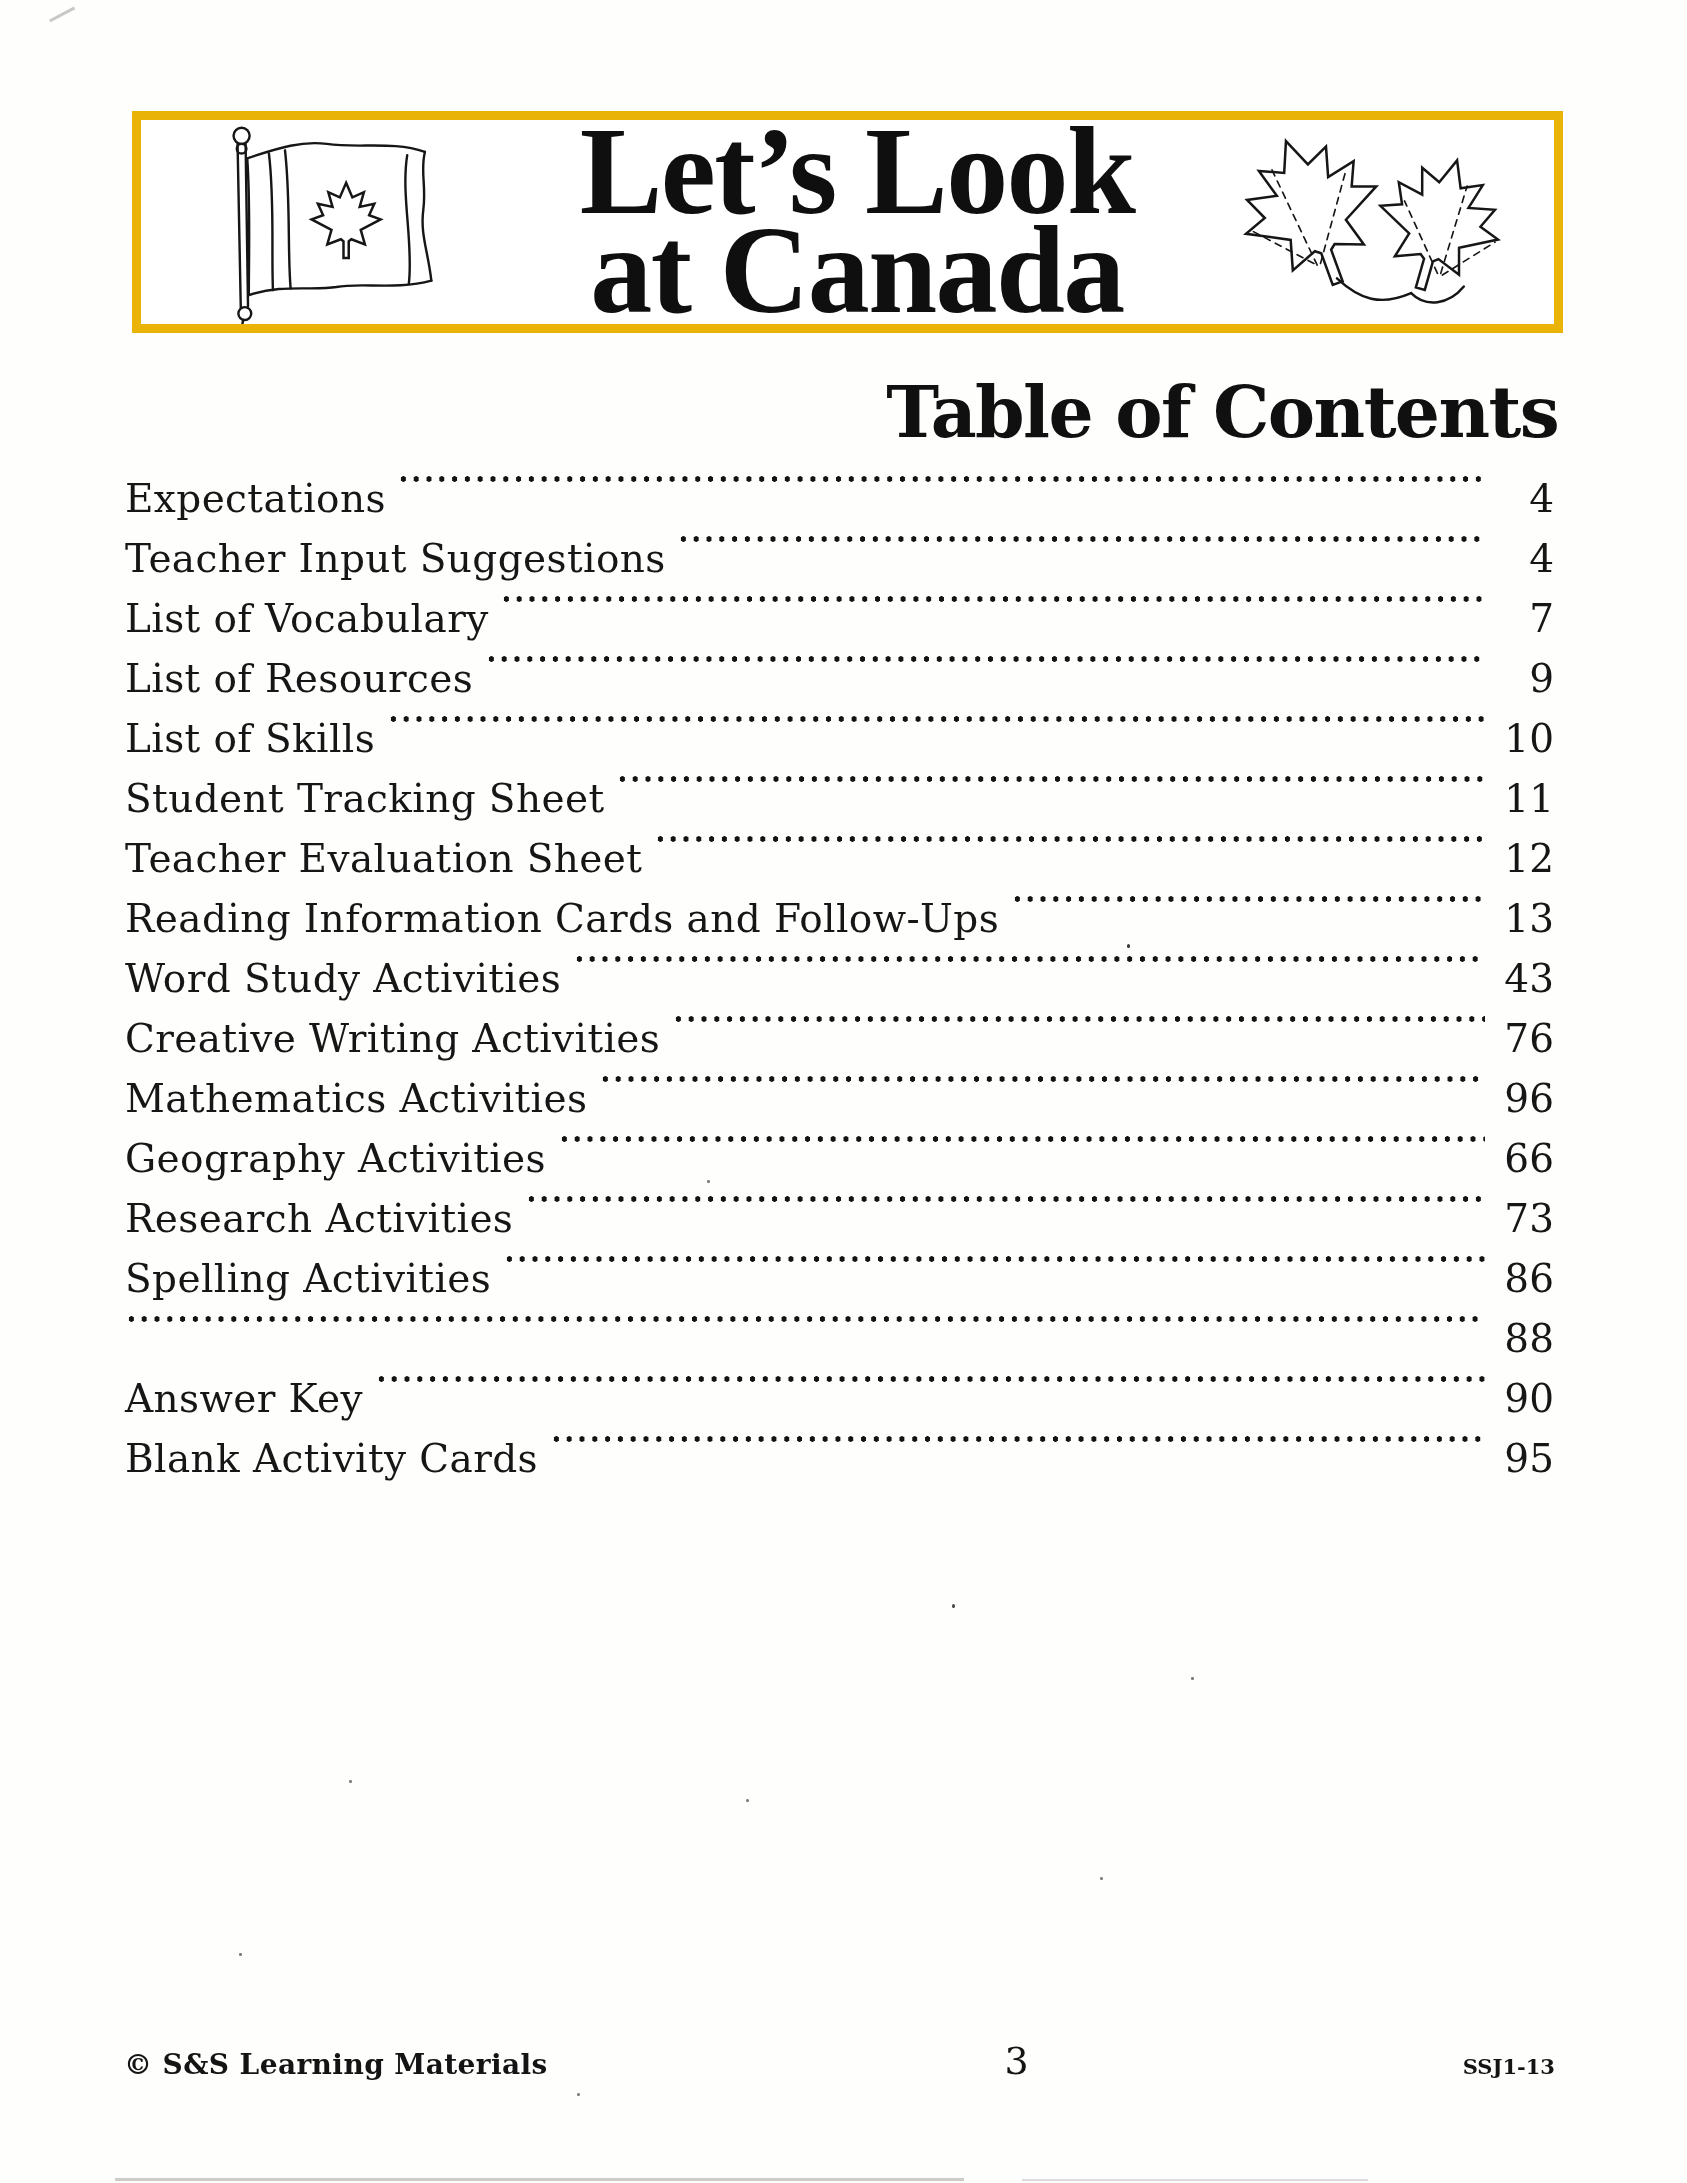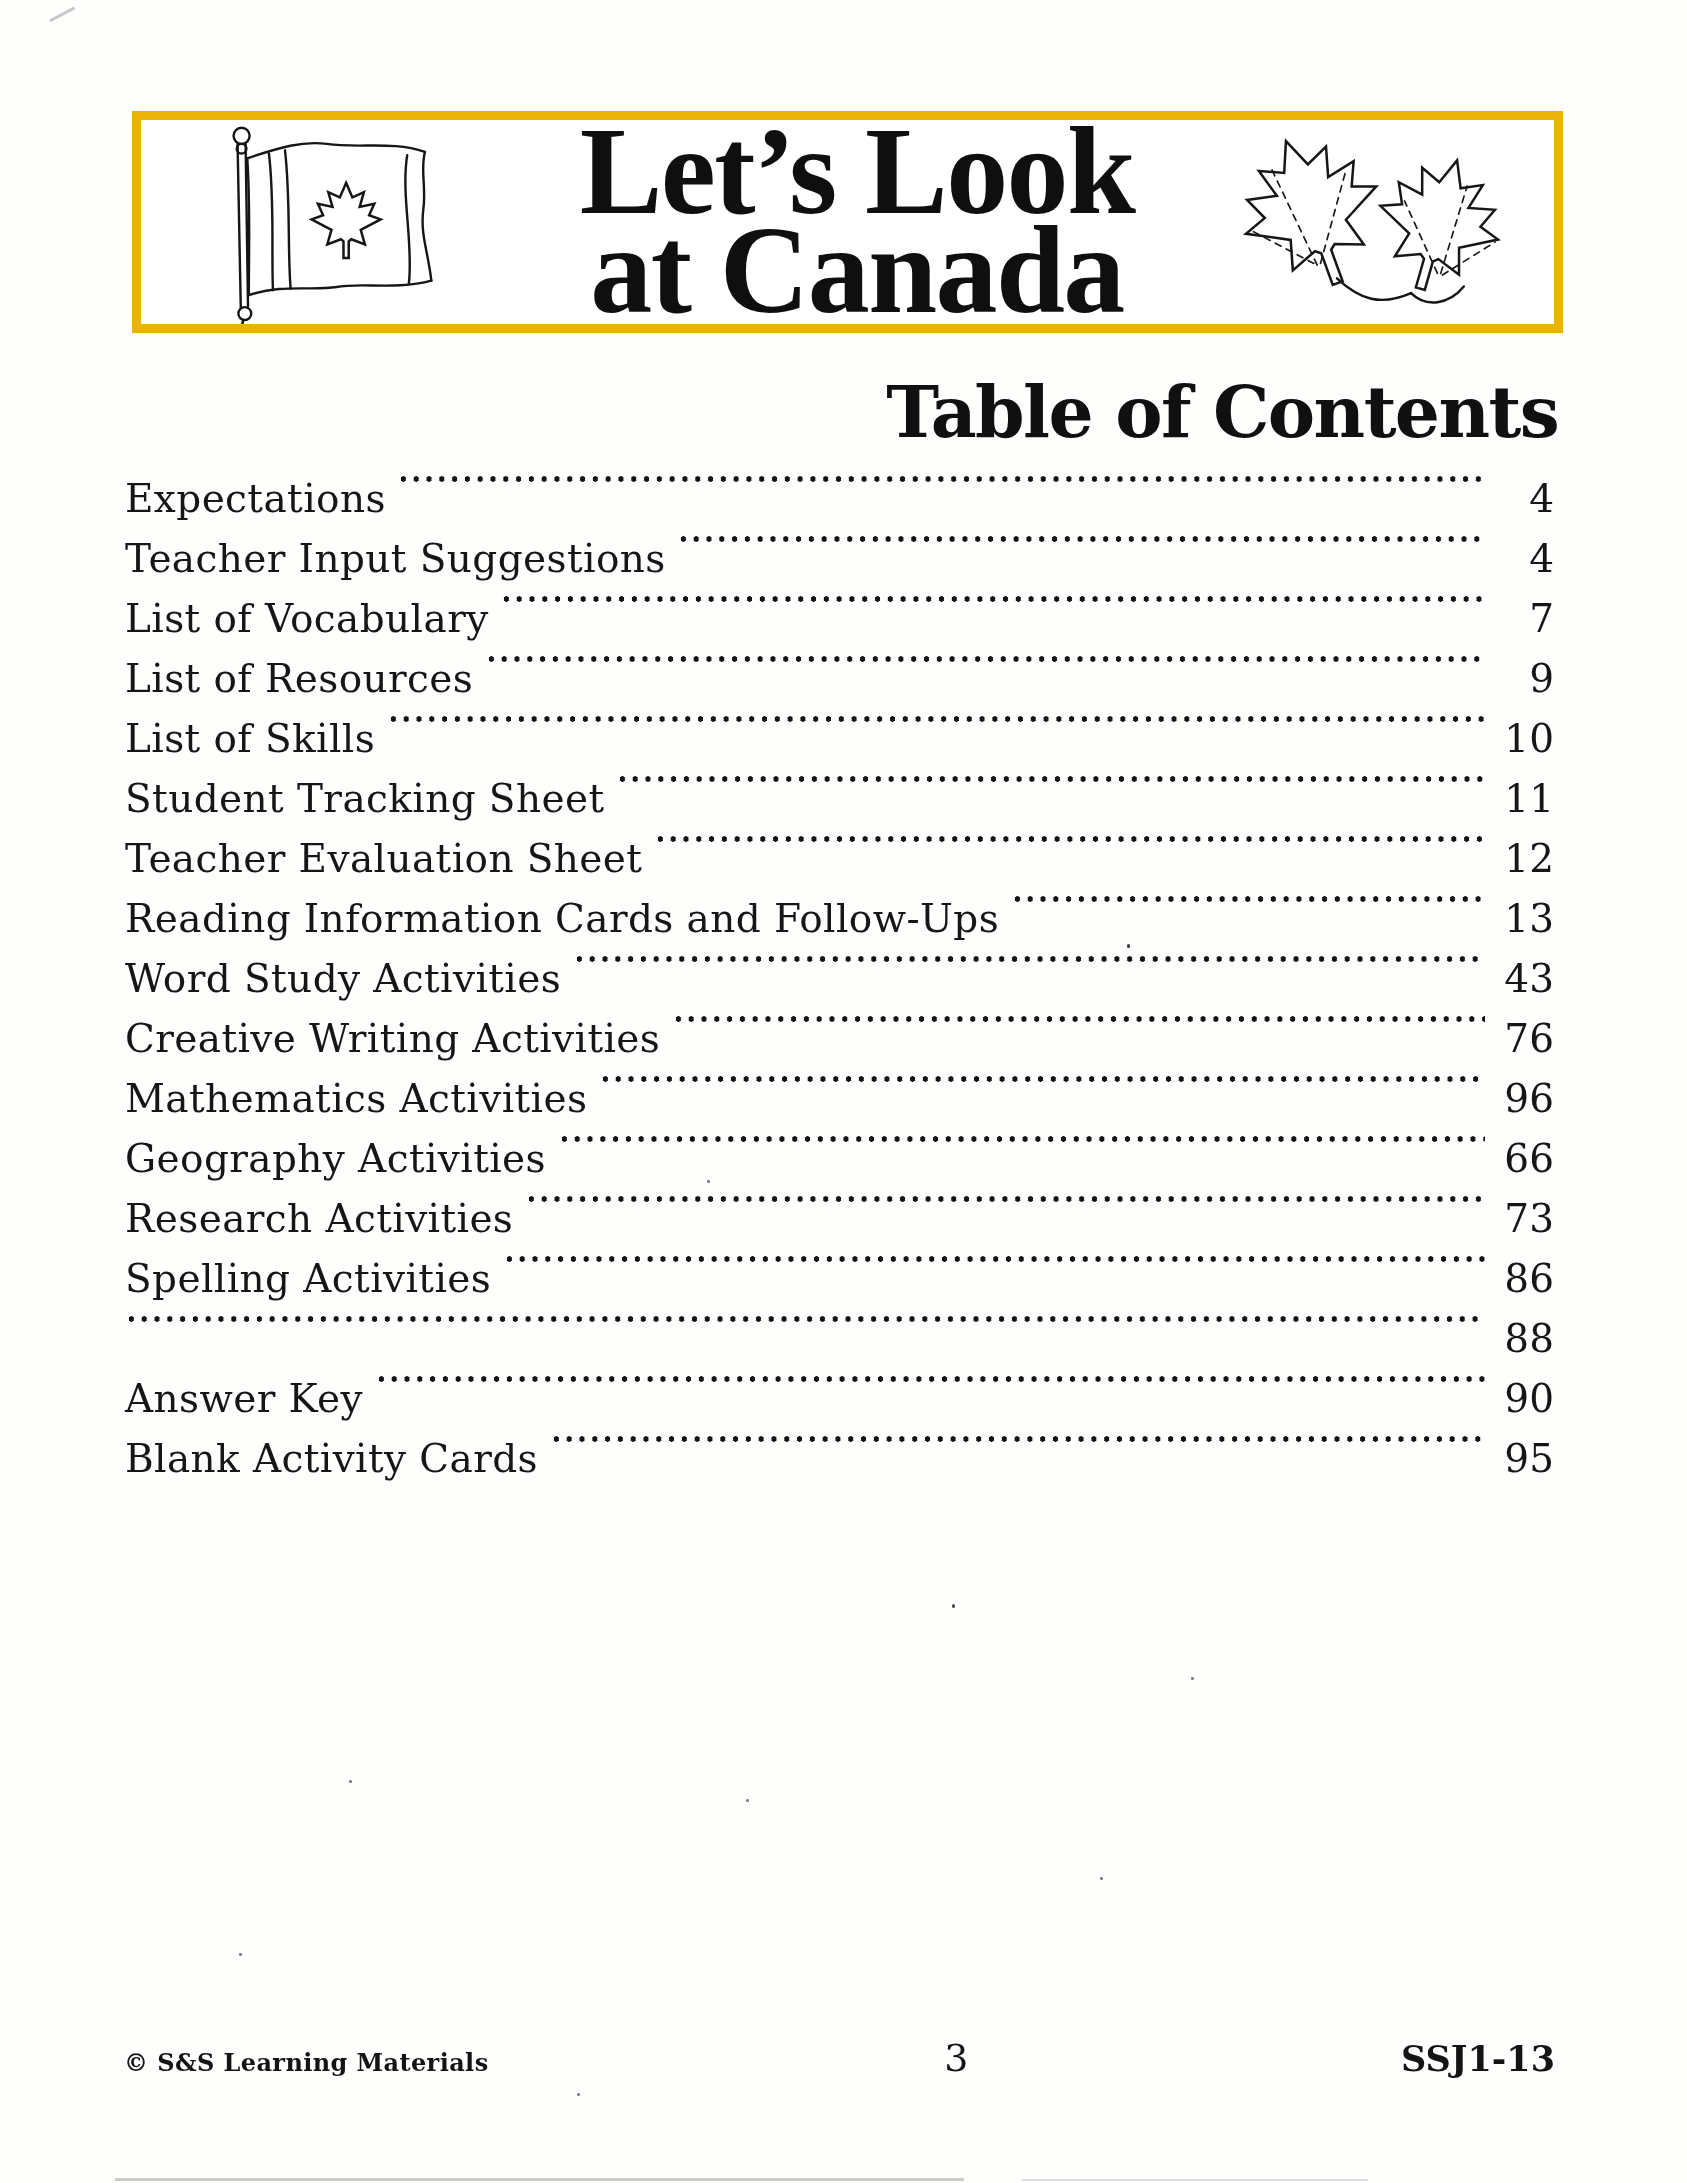--- a/index.html
+++ b/index.html
@@ -56,23 +56,23 @@
   .toc-page{
     font-size:39px;line-height:1.25;padding-left:10px;
     min-width:59px;text-align:right;color:#161616;
   }
 
   
   .footer{
     position:absolute;left:124px;top:2028px;width:1431px;
     display:flex;justify-content:space-between;align-items:baseline;
   }
-  .footer-copyright{font-size:24px;font-weight:bold;letter-spacing:0.4px;margin-top:20px;}
+  .footer-copyright{font-size:28px;font-weight:bold;letter-spacing:0.4px;margin-top:20px;}
   .footer-page{font-size:38px;transform:translateX(11.5px);}
-  .footer-code{font-size:35px;font-weight:bold;}
+  .footer-code{font-size:21px;font-weight:bold;}
 
   
   .speck{position:absolute;background:#7d7d7d;border-radius:50%;}
   .scan-dash{position:absolute;background:#9a9a9a;}
 </style>
 </head>
 <body>
 
 <div class="page">
 

